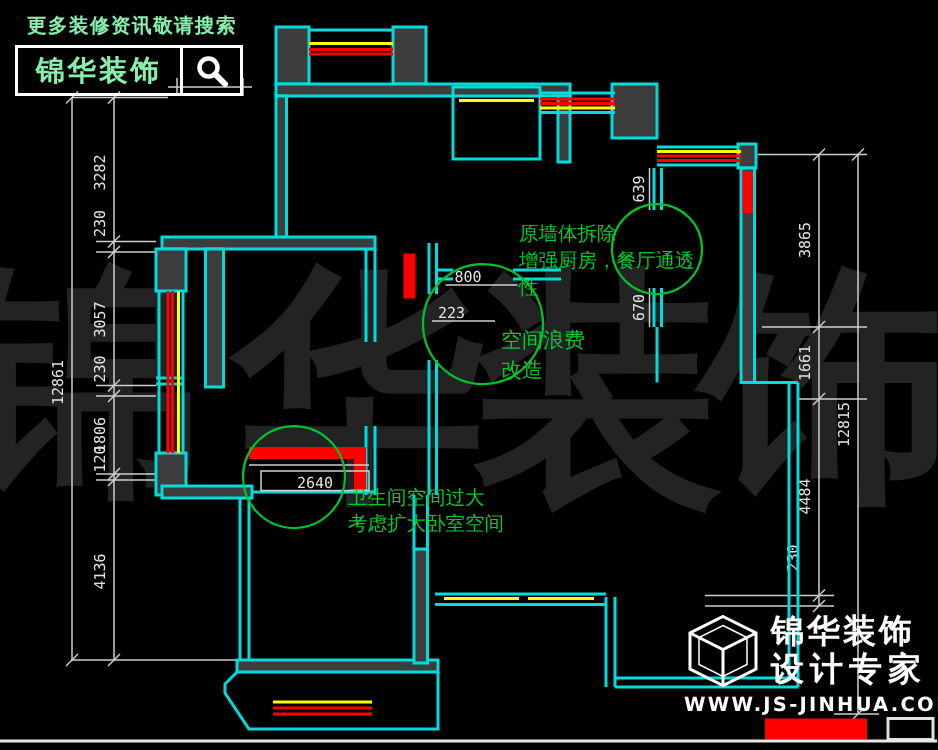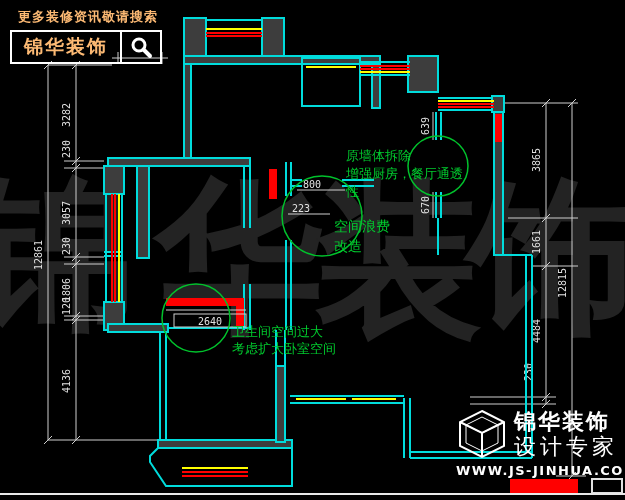--- a/index.html
+++ b/index.html
@@ -7,33 +7,33 @@
          font-family:"DejaVu Sans","Liberation Sans",sans-serif;}
   
   .wm{position:absolute;z-index:0;color:#232323;font-family:"DejaVu Serif","Liberation Serif",serif;
       font-weight:bold;font-size:168px;line-height:1;user-select:none;}
   
   #plan{position:absolute;left:0;top:0;z-index:1;}
   .dim-label{font-family:"DejaVu Sans Mono","Liberation Mono",monospace;font-size:10px;fill:#e2e2e2;}
   .note{font-family:"DejaVu Sans","Liberation Sans",sans-serif;font-size:13px;fill:#00cc2e;}
   .note2{font-size:14px;}
   
-  #banner{position:absolute;left:10px;top:8px;z-index:2;color:#fdba74;}
+  #banner{position:absolute;left:10px;top:8px;z-index:2;color:#86efac;}
   #banner .tagline{font-size:13px;font-weight:bold;letter-spacing:1px;padding-left:8px;white-space:nowrap;}
   #banner .searchbox{margin-top:4px;width:148px;height:30px;border:2px solid #fff;display:flex;align-items:stretch;}
   #banner .brand{flex:1;display:flex;align-items:center;justify-content:center;
                  font-size:19px;font-weight:bold;letter-spacing:2px;white-space:nowrap;}
   #banner .mag{width:38px;border-left:2px solid #fff;display:flex;align-items:center;justify-content:center;}
   
   #logo{position:absolute;left:456px;top:408px;z-index:2;color:#fff;width:166px;}
   #logo .row{display:flex;align-items:center;}
   #logo .cube{width:52px;height:52px;flex:0 0 auto;}
   #logo .names{margin-left:6px;}
   #logo .brand{font-size:22px;font-weight:bold;letter-spacing:2px;white-space:nowrap;line-height:1.15;}
-  #logo .subtitle{font-size:22px;font-weight:normal;letter-spacing:4px;white-space:nowrap;line-height:1.15;}
+  #logo .subtitle{font-size:22px;font-weight:bold;letter-spacing:4px;white-space:nowrap;line-height:1.15;}
   #logo .url{margin-top:3px;font-size:13px;font-weight:bold;letter-spacing:1.5px;white-space:nowrap;}
 </style>
 </head>
 <body>
 
 <div id="stage">
 
   <span class="wm" style="left:-35px;top:168px">锦</span>
   <span class="wm" style="left:155px;top:172px">华</span>
   <span class="wm" style="left:315px;top:175px">装</span>

